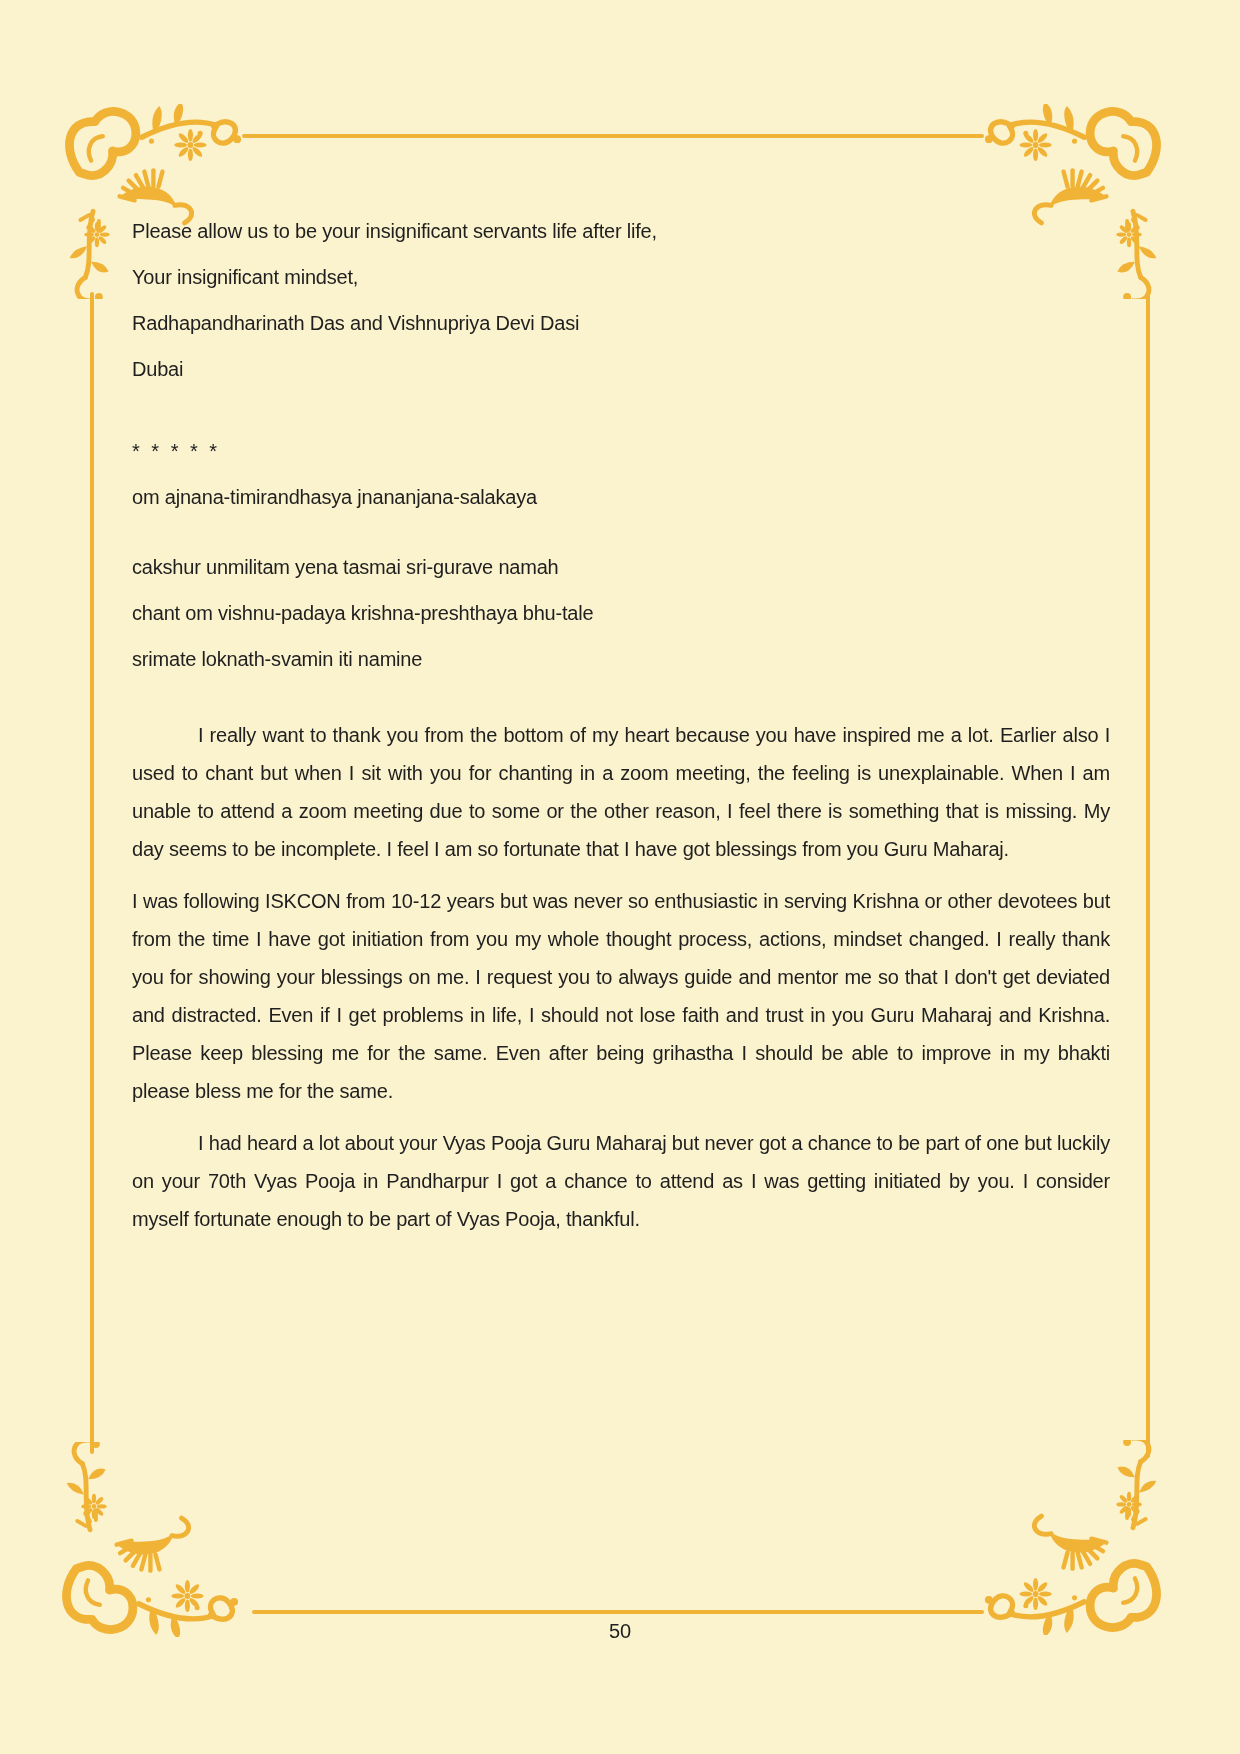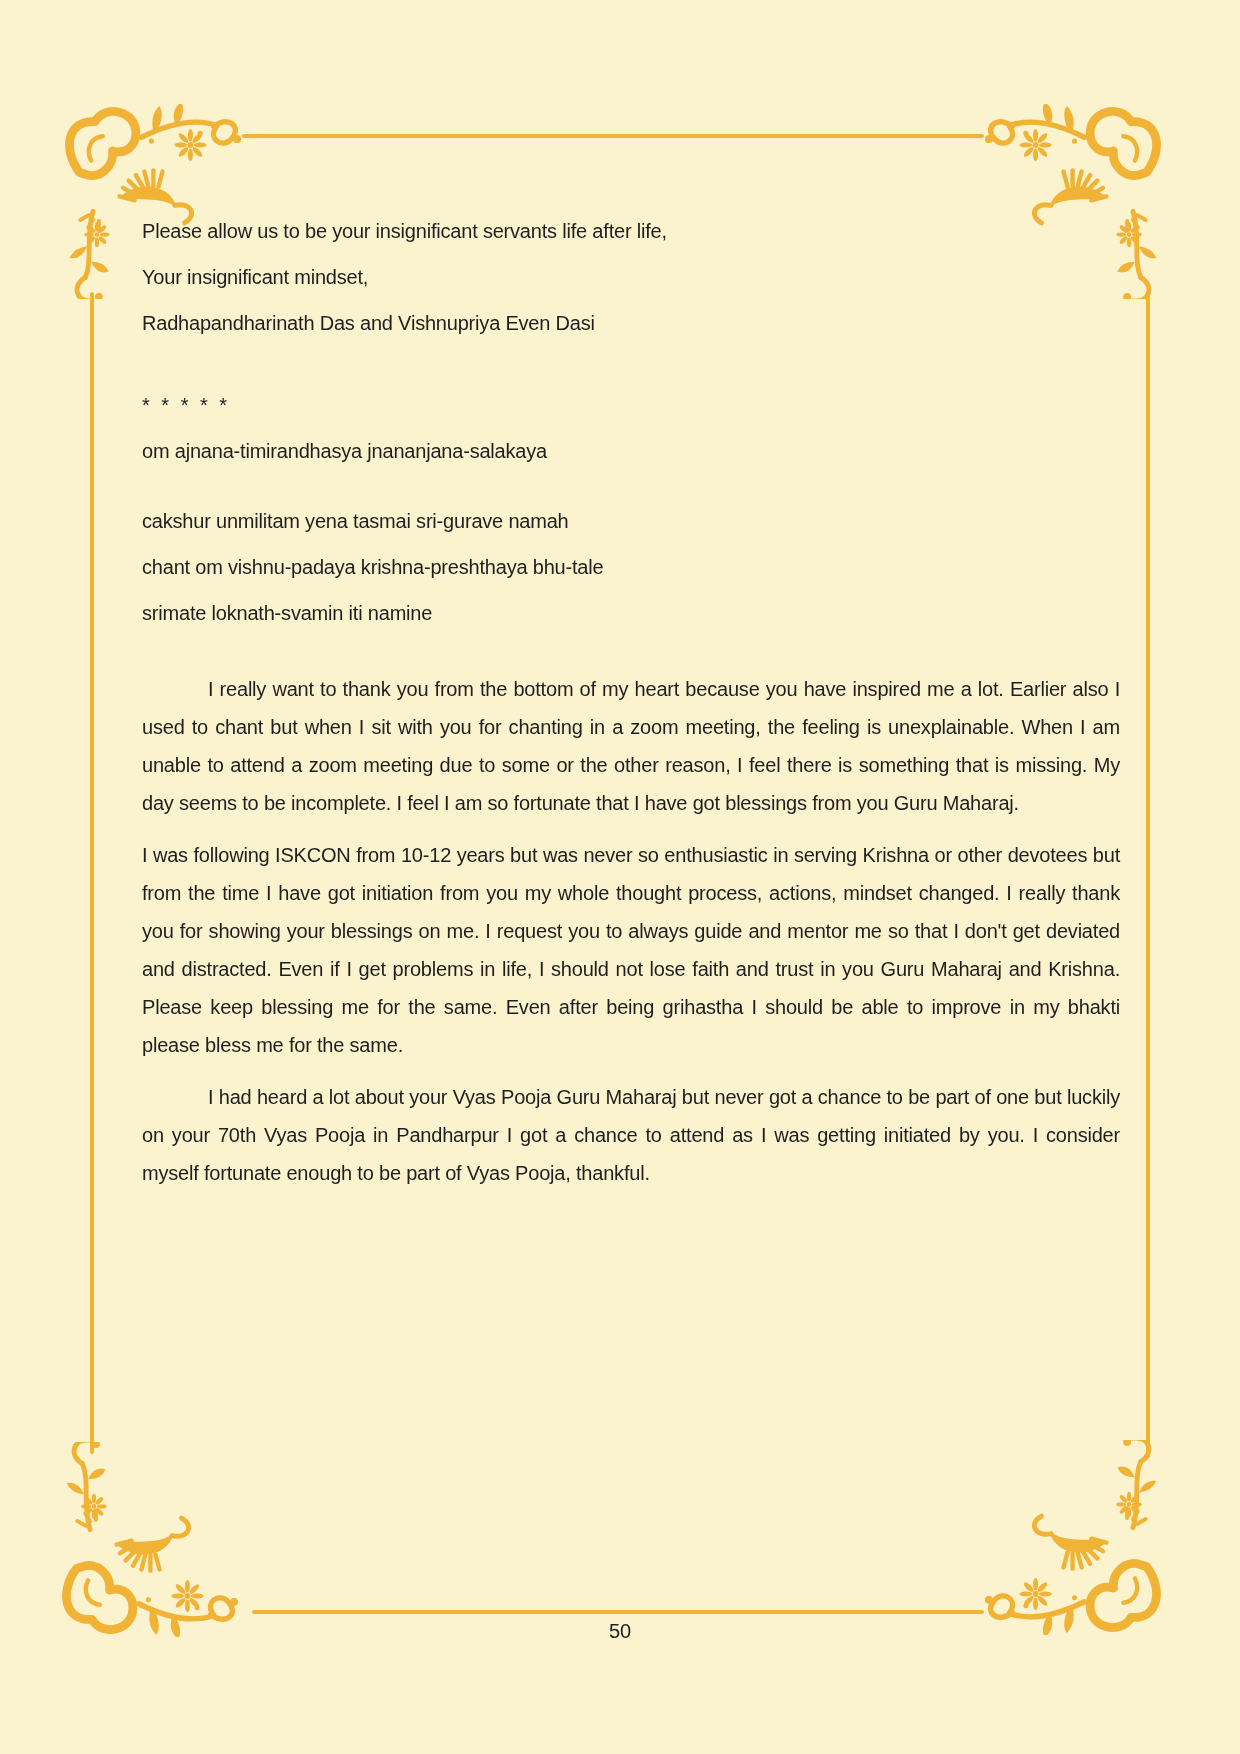--- a/index.html
+++ b/index.html
@@ -24,21 +24,21 @@
   
   .corner { position:absolute; width:185px; height:195px; color:#F0B335; }
   .corner svg { width:100%; height:100%; display:block; }
   .corner-tl { left:58px;  top:104px; }
   .corner-tr { left:983px; top:104px; transform:scaleX(-1); }
   .corner-bl { left:55px;  top:1442px; transform:scaleY(-1); }
   .corner-br { left:983px; top:1440px; transform:scale(-1,-1); }
   
   .textblock {
     position:absolute;
-    left:142px; top:208px; width:978px;
+    left:132px; top:208px; width:978px;
     font-size:20px;
     letter-spacing:-0.2px;
   }
   .hline { margin:0; line-height:46px; }
   .separator { margin-top:36px; letter-spacing:3px; }
   .salutation { margin-top:44px; }
   .gap { margin-top:24px; }
   .para {
     margin:14px 0 0 0;
     line-height:38px;
@@ -147,21 +147,22 @@
   </div>
   <div class="corner corner-br">
     <svg>
         <use href="#corner-flourish"></use>
       </svg>
   </div>
 
   <div class="textblock">
     <p class="hline">Please allow us to be your insignificant servants life after life,</p>
     <p class="hline">Your insignificant mindset,</p>
-    <p class="hline">Radhapandharinath Das and Vishnupriya Even Dasi</p>
+    <p class="hline">Radhapandharinath Das and Vishnupriya Devi Dasi</p>
+    <p class="hline">Dubai</p>
 
     <p class="hline separator">* * * * *</p>
 
     <p class="hline">om ajnana-timirandhasya jnananjana-salakaya</p>
     <p class="hline gap">cakshur unmilitam yena tasmai sri-gurave namah</p>
     <p class="hline">chant om vishnu-padaya krishna-preshthaya bhu-tale</p>
     <p class="hline">srimate loknath-svamin iti namine</p>
 
     <p class="para first indent">I really want to thank you from the bottom of my heart because you have inspired me a lot. Earlier also I used to chant but when I sit with you for chanting in a zoom meeting, the feeling is unexplainable. When I am unable to attend a zoom meeting due to some or the other reason, I feel there is something that is missing. My day seems to be incomplete. I feel I am so fortunate that I have got blessings from you Guru Maharaj.</p>
     <p class="para">I was following ISKCON from 10-12 years but was never so enthusiastic in serving Krishna or other devotees but from the time I have got initiation from you my whole thought process, actions, mindset changed. I really thank you for showing your blessings on me. I request you to always guide and mentor me so that I don't get deviated and distracted. Even if I get problems in life, I should not lose faith and trust in you Guru Maharaj and Krishna. Please keep blessing me for the same. Even after being grihastha I should be able to improve in my bhakti please bless me for the same.</p>

